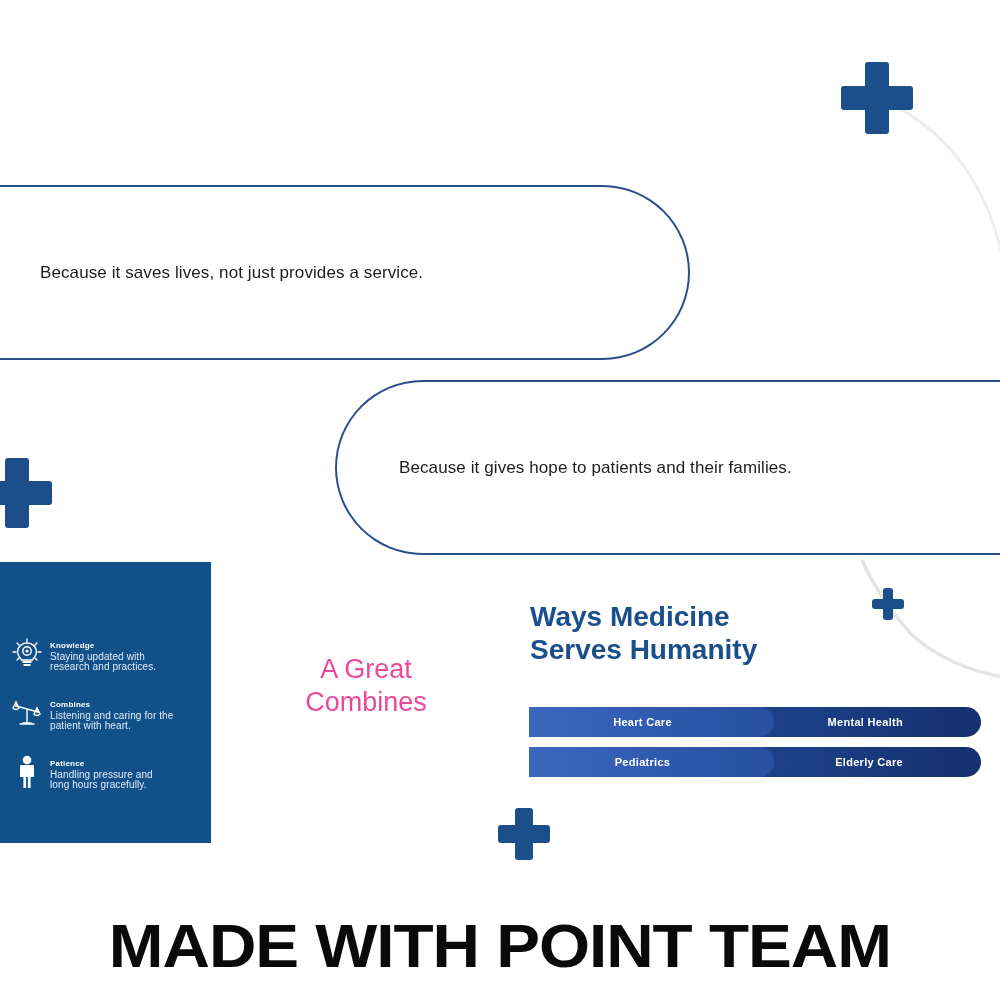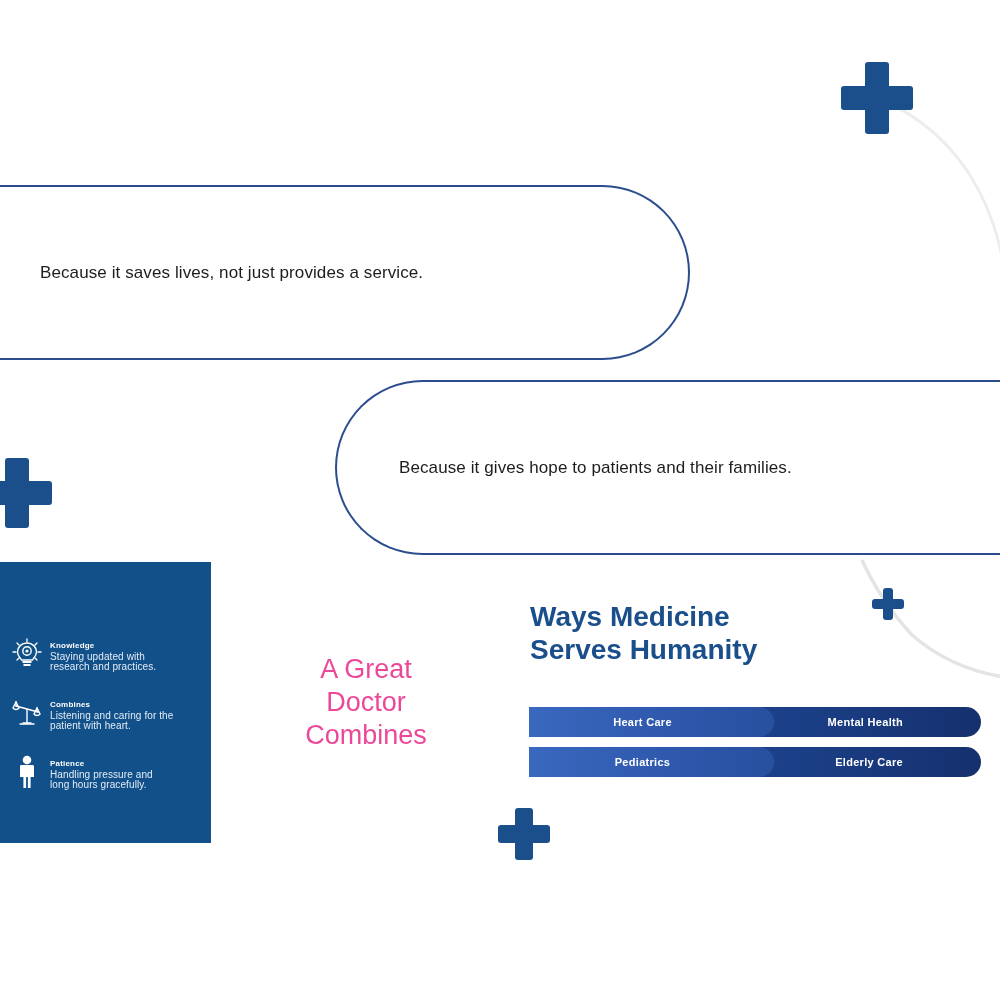--- a/index.html
+++ b/index.html
@@ -320,34 +320,36 @@
       <span class="value-copy">
         <span class="value-title">Patience</span>
         <span class="value-desc" style="display:block">Handling pressure and long hours gracefully.</span>
       </span>
     </div>
 
   </div>
 
   <div class="combines-heading">
     <div>A Great</div>
-    <div>Doctor</div>
     <div>Combines</div>
   </div>
 
   <div class="ways-heading">
     <div>Ways Medicine</div>
     <div>Serves Humanity</div>
   </div>
 
   <div class="ways-list">
     <div class="ways-row">
       <div class="way-pill back">Mental Health</div>
       <div class="way-pill front">Heart Care</div>
     </div>
     <div class="ways-row">
       <div class="way-pill back">Elderly Care</div>
       <div class="way-pill front">Pediatrics</div>
     </div>
   </div>
 
+  <div class="footer-banner">
+    <span class="footer-text">MADE WITH POINT TEAM</span>
+  </div>
 
 </div>
 
 </body></html>

